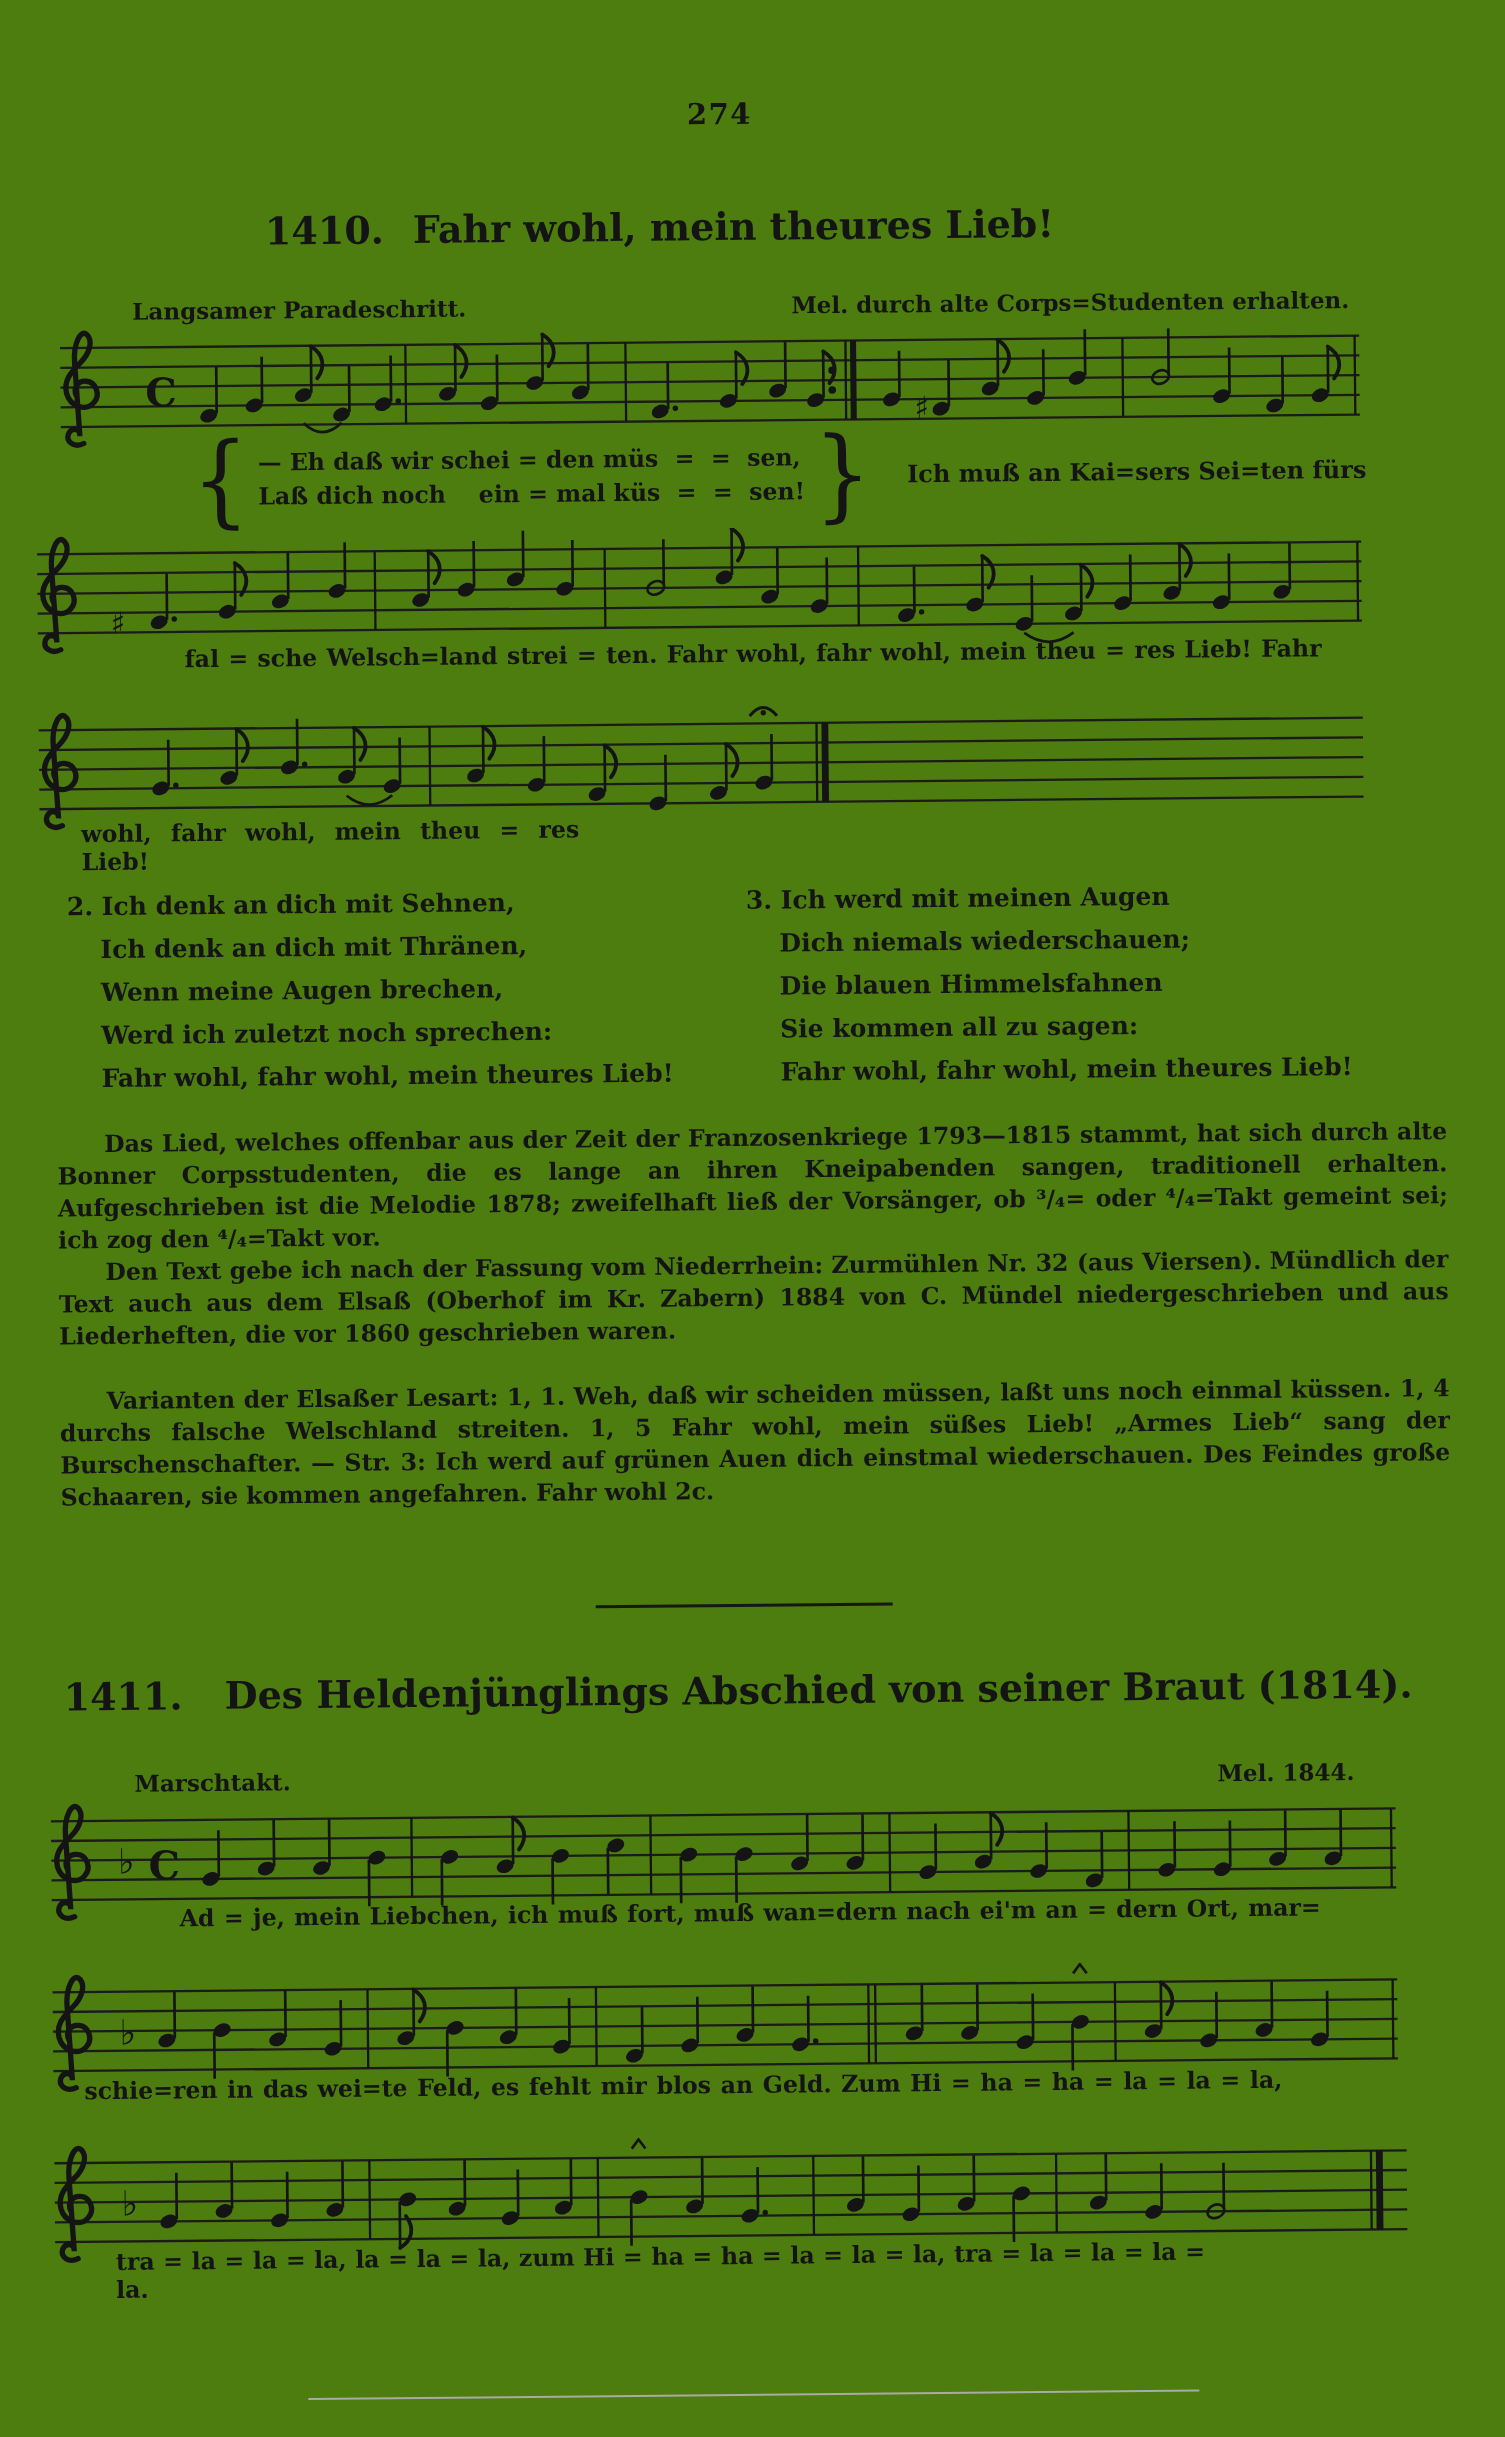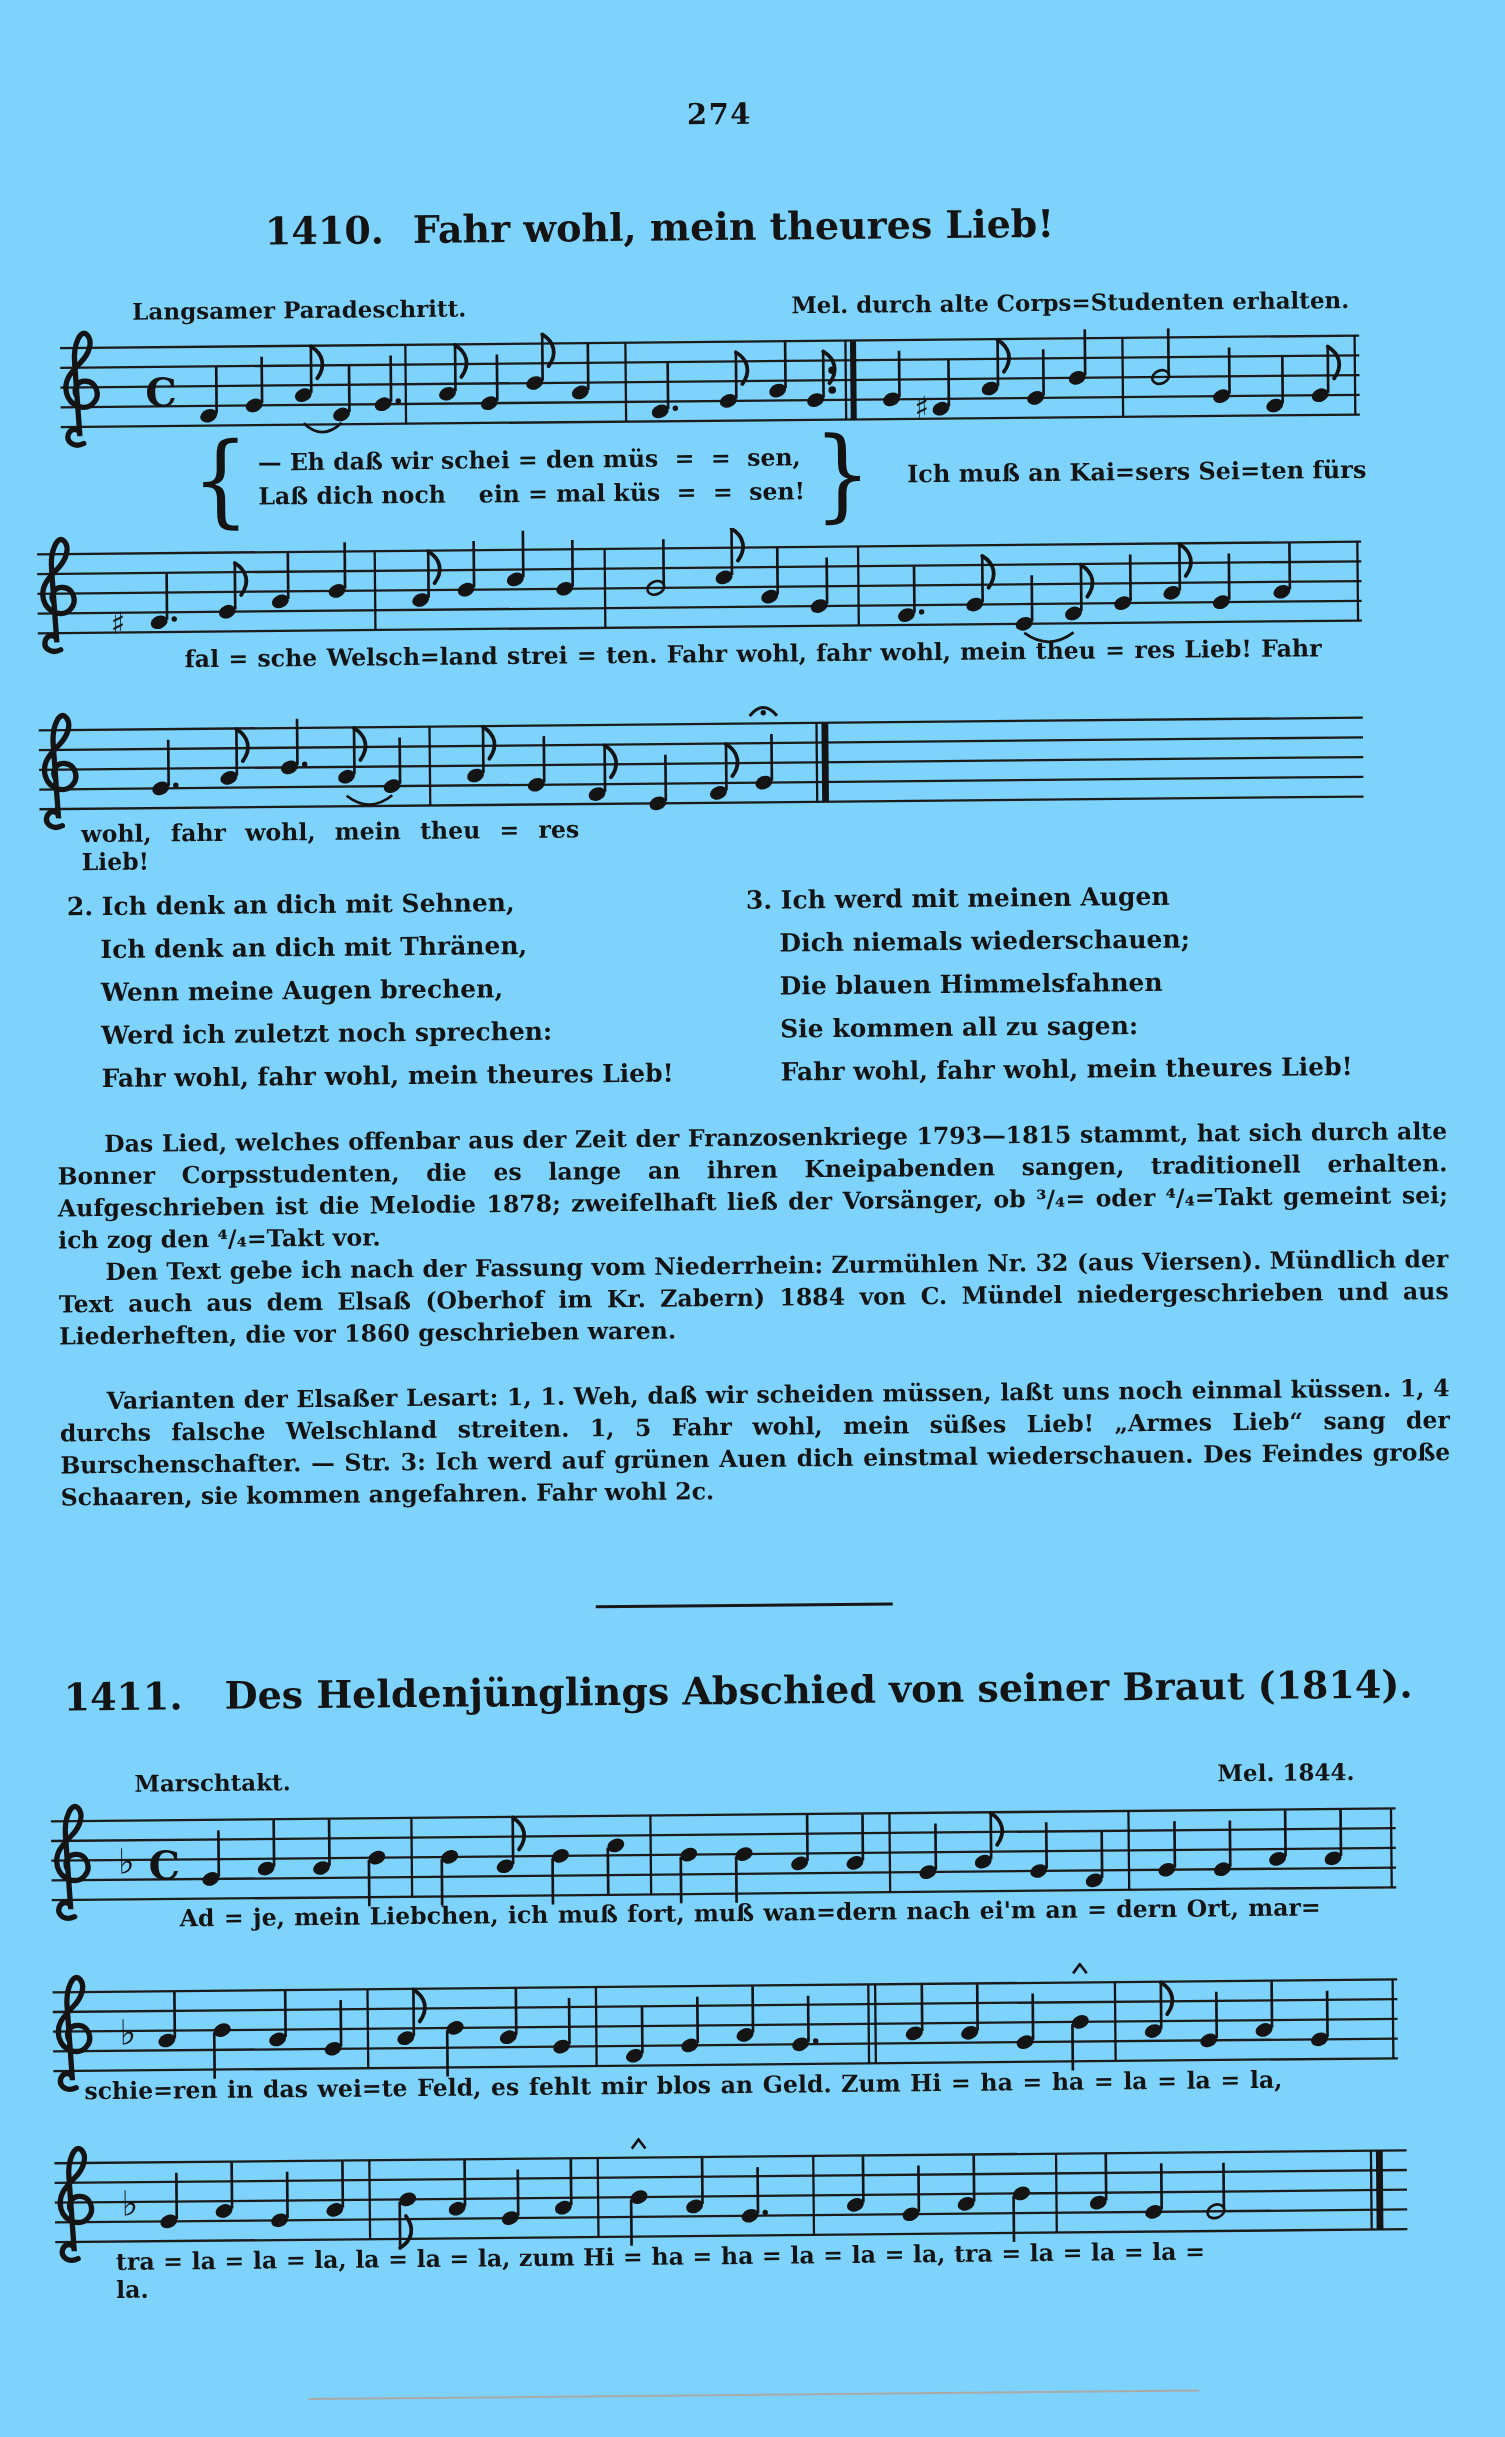--- a/index.html
+++ b/index.html
@@ -1,16 +1,16 @@
 <!DOCTYPE html>
 <html style="font-size:12px"><head>
 <meta charset="utf-8">
 <style>
   html,body{margin:0;padding:0;background:#fbfbf8;}
-  .page{position:relative;width:1506px;height:2438px;background:#7dd3fc;color:#141414;
+  .page{position:relative;width:1506px;height:2438px;background:#4d7c0f;color:#141414;
         font-family:"DejaVu Serif",serif;overflow:hidden;}
   .scan{position:absolute;inset:0;transform:rotate(-0.55deg);transform-origin:730px 1217px;}
   .pgnum{position:absolute;top:97px;left:0;width:1460px;text-align:center;
          font-size:29px;font-weight:bold;letter-spacing:1.5px;}
   .t1410{position:absolute;top:204px;left:0;width:1338px;text-align:center;
          font-size:38px;font-weight:bold;}
   .t1410 .num{margin-right:29px;}
   .meta1410{position:absolute;top:292px;left:141px;width:1217px;font-size:23px;
             font-weight:bold;display:flex;justify-content:space-between;}
   .sys{position:absolute;}

